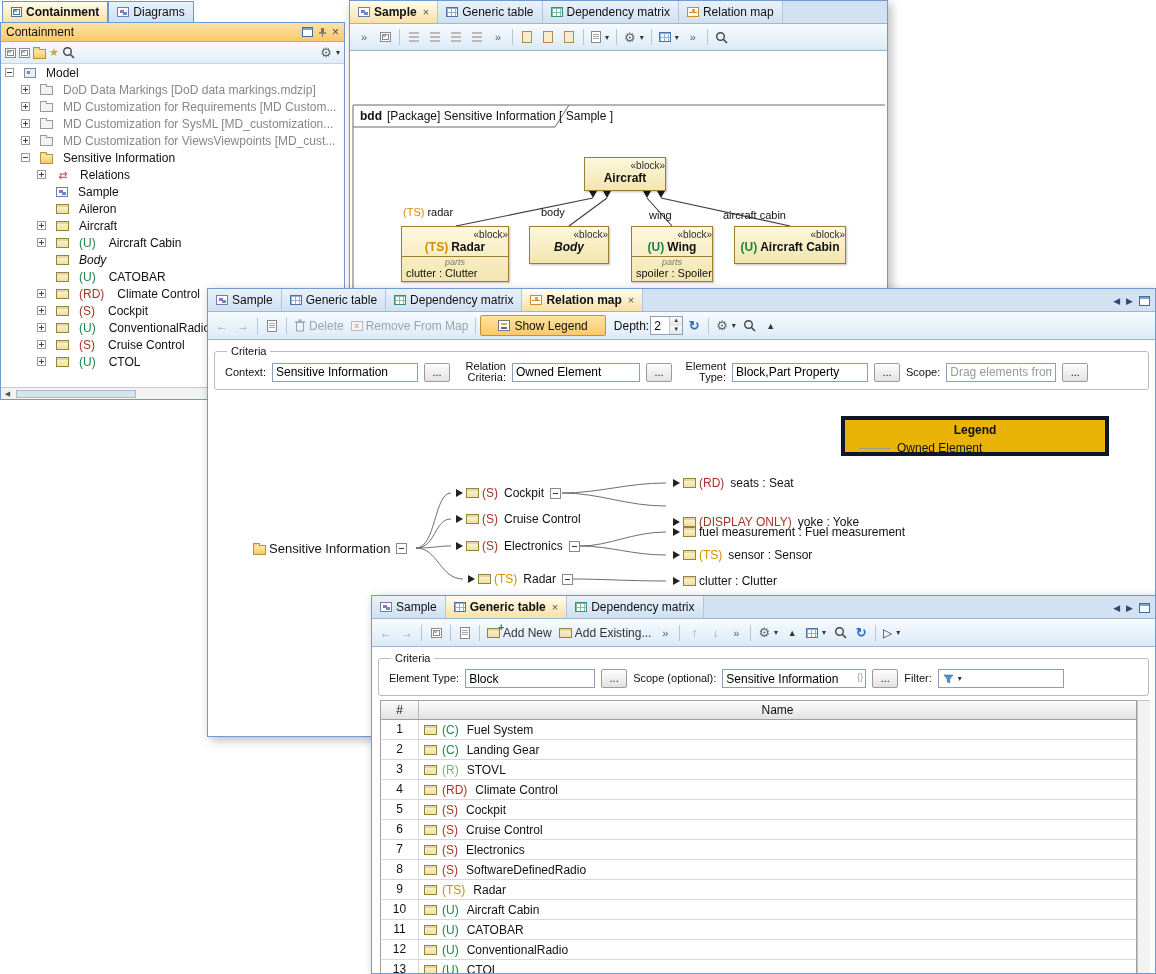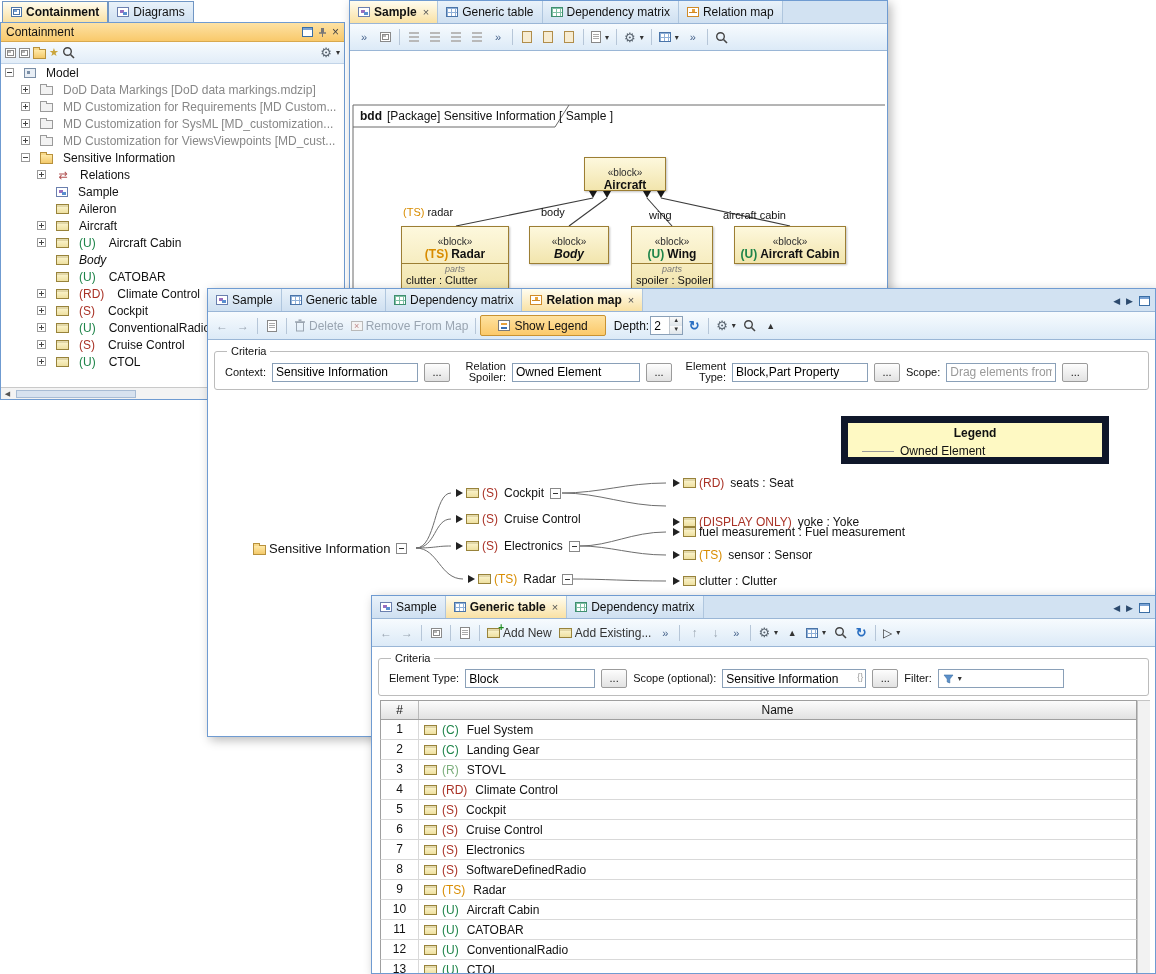--- a/index.html
+++ b/index.html
@@ -107,21 +107,21 @@
   
   #w2{left:349px;top:0;width:539px;height:310px}
   #w2 .toolbar{top:23px}
   #w2-content{position:absolute;left:0;top:50px;right:0;bottom:0;background:#fff}
   .lay{position:absolute;pointer-events:none}
   #banner{position:absolute;left:3px;top:8px;width:533px;height:33px;border:2px solid #111;
      display:flex;align-items:center;justify-content:center;font-size:26px;letter-spacing:1px}
   .framelabel{position:absolute;left:10px;top:58px;font-size:12px;display:flex;gap:5px}
   .blk{position:absolute;border:1px solid #9c7e33;background:linear-gradient(#fdf8dd,#f2e5ad);
      box-shadow:1px 1px 2px rgba(0,0,0,.25)}
-  .blk-st{font-size:10px;text-align:center;color:#2b2b2b;padding-top:9px}
+  .blk-st{font-size:10px;text-align:right;color:#2b2b2b;padding-top:2px}
   .blk-nm{font-size:12px;font-weight:bold;text-align:center;padding-bottom:2px;white-space:nowrap}
   .blk-comp{border-top:1px solid #9c7e33}
   .blk-cl{font-size:9px;font-style:italic;color:#777;text-align:center}
   .blk-pt{font-size:11px;padding:0 3px 2px 4px;white-space:nowrap}
   .clabel{position:absolute;font-size:11px;white-space:nowrap}
 
   
   #w3{left:207px;top:288px;width:949px;height:449px}
   #w3 .toolbar{top:23px;height:28px}
   #w4{left:371px;top:595px;width:785px;height:379px}
@@ -150,21 +150,21 @@
   .filterbox{width:126px;height:19px;border:1px solid #8aa0b8;background:#fff;display:flex;
      align-items:center;gap:3px;padding:0 4px}
 
   
   #rm-content{position:absolute;left:0;top:104px;right:0;bottom:0;background:#fff}
   .node{position:absolute;display:flex;align-items:center;gap:3px;font-size:12px;white-space:nowrap}
   .arrow{width:0;height:0;border-top:4px solid transparent;border-bottom:4px solid transparent;
      border-left:7px solid #222;flex:none}
   .nexp{width:11px;height:11px;border:1px solid #888;background:#fff;position:relative;flex:none;margin-left:3px}
   .nexp::before{content:"";position:absolute;left:2px;right:2px;top:4px;height:1px;background:#333}
-  #legend{position:absolute;left:633px;top:23px;width:268px;height:48px;border:7px solid #0f172a;background:#fef9c3}
+  #legend{position:absolute;left:633px;top:23px;width:268px;height:40px;border:4px solid #0f172a;background:#eab308}
   #legend .lt{font-size:12px;font-weight:bold;text-align:center;padding-top:3px}
   #legend .le{display:flex;align-items:center;gap:6px;padding:4px 0 0 14px;font-size:12px}
   .leg-line{width:32px;height:1px;background:#999}
 
   
   .gt-table{position:absolute;left:8px;top:104px;width:757px}
   .gt-head{display:flex;height:20px;background:linear-gradient(#fcfcfc,#e2e2e2);
      border:1px solid #9f9f9f;font-size:12px;align-items:center}
   .gt-num-h{width:38px;text-align:center;border-right:1px solid #b9b9b9;align-self:stretch;line-height:19px}
   .gt-name-h{flex:1;text-align:center}
@@ -523,21 +523,21 @@
           </svg>
         </span>
       <span class="tb upcollapse">▲</span>
     </div>
 
     <fieldset class="crit" style="left:6px;top:56px;width:935px;height:45px">
       <legend>Criteria</legend>
       <span class="flabel">Context:</span>
       <input class="fld" style="width: 146px;" value="Sensitive Information">
       <span class="btn3">...</span>
-      <span class="flabel wrap" style="width:50px">Relation Spoiler:</span>
+      <span class="flabel wrap" style="width:50px">Relation Criteria:</span>
       <input class="fld" style="width: 128px;" value="Owned Element">
       <span class="btn3">...</span>
       <span class="flabel wrap" style="width:48px">Element Type:</span>
       <input class="fld" style="width: 136px;" value="Block,Part Property">
       <span class="btn3">...</span>
       <span class="flabel">Scope:</span>
       <input class="fld" style="width: 110px;" placeholder="Drag elements from th">
       <span class="btn3">...</span>
     </fieldset>
 

